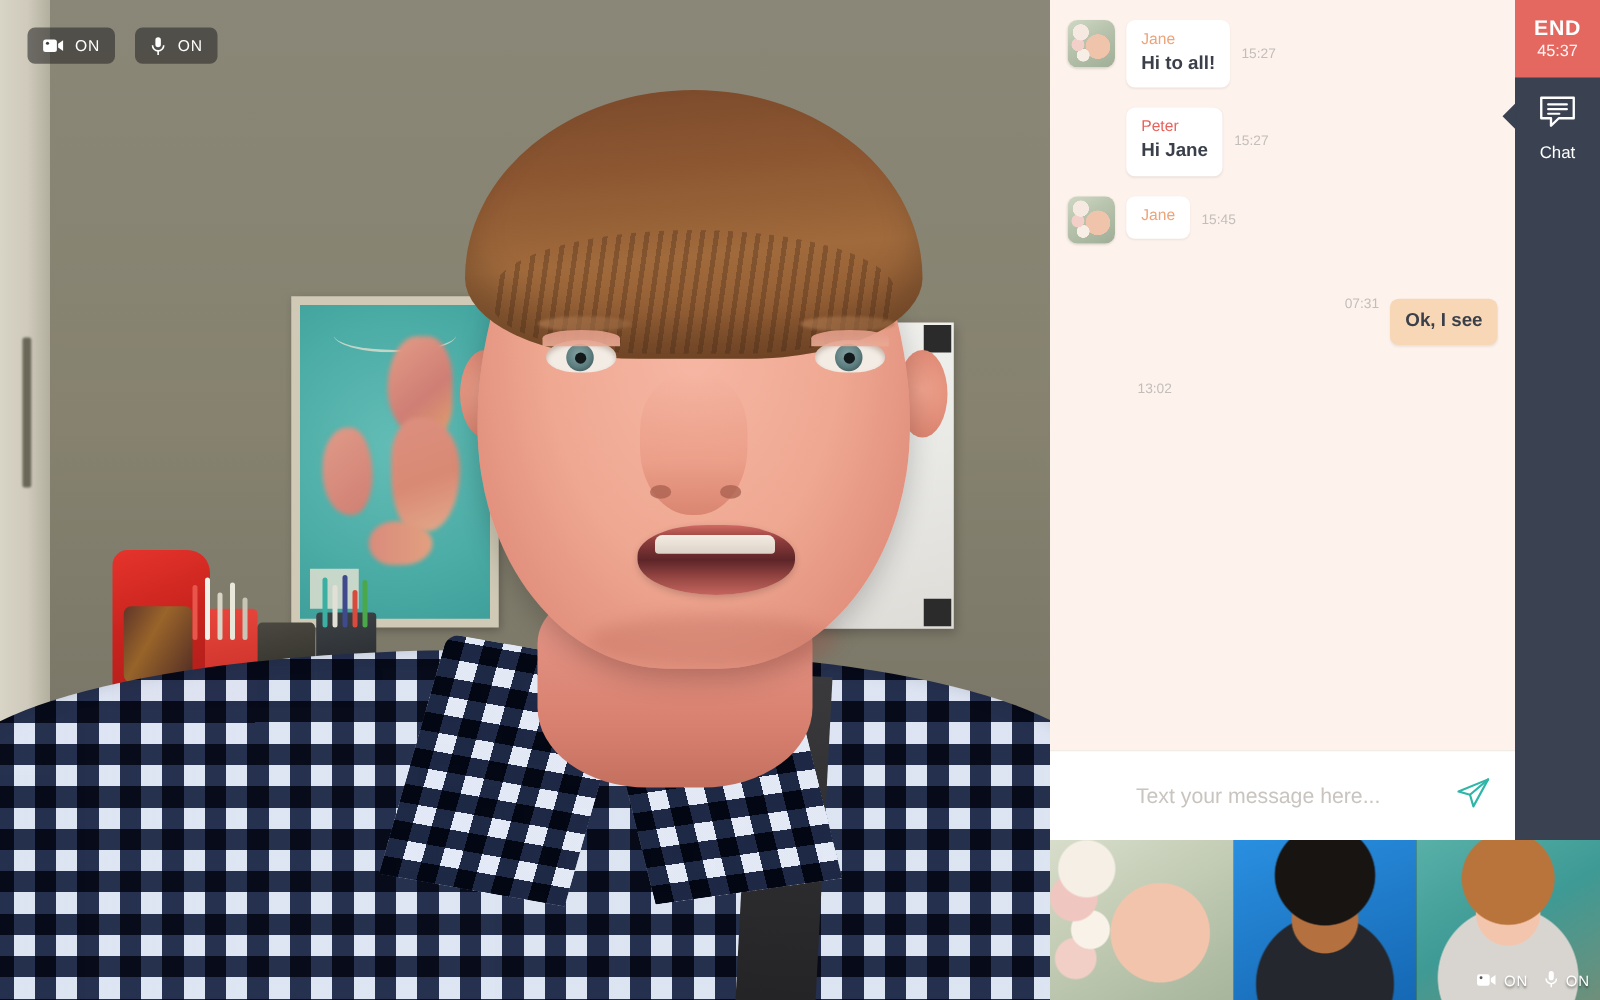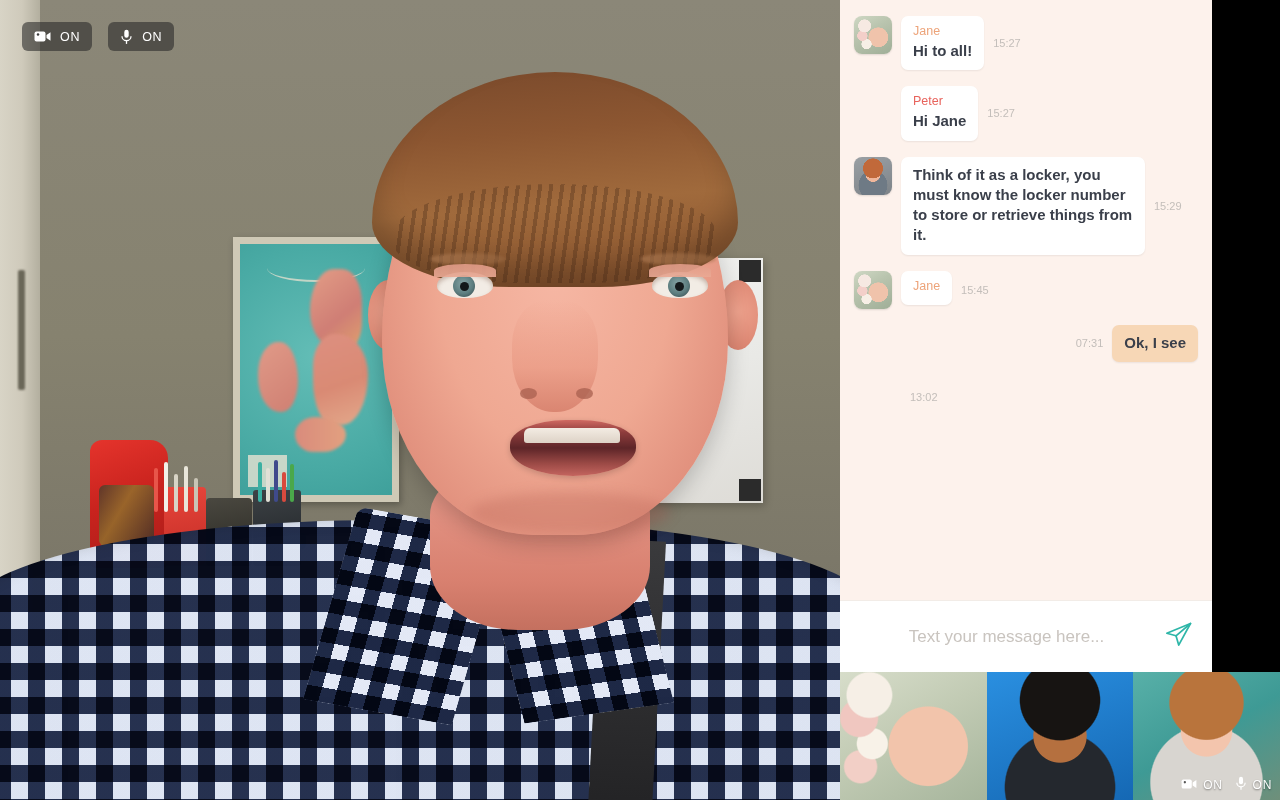--- a/index.html
+++ b/index.html
@@ -316,21 +316,21 @@
   .bubble .who { font-size: 12.5px; margin-bottom: 3px; }
   .bubble .txt {
     font-size: 15px; line-height: 1.35; color: #3a3f4a; font-weight: bold;
   }
   .time {
     font-size: 11px; color: #c3beba; flex: none;
     margin-left: 9px; align-self: center; white-space: nowrap;
   }
   .time.pre { margin-left: 0; margin-right: 9px; }
   .bubble.out-bubble {
-    background: #f7d7b6; max-width: 230px;
+    background: #f7d7b6; max-width: 230px; margin-top: 28px;
   }
   .bubble.out-bubble .txt { color: #3a3f4a; }
 
   
   .composer {
     height: 72px; background: #fff;
     display: flex; align-items: center;
     padding: 0 18px 0 18px;
     border-top: 1px solid #f2ece7;
   }
@@ -530,27 +530,20 @@
         </div>
         <div class="row">
           <div class="avatar spacer"></div>
           <div class="bubble">
             <div class="who" style="color: rgb(232, 99, 92);">Peter</div>
             <div class="txt">Hi Jane</div>
           </div>
           <span class="time">15:27</span>
         </div>
         <div class="row">
-          <div class="avatar av-peter"></div>
-          <div class="bubble">
-            <div class="txt">Think of it as a locker, you must know the locker number to store or retrieve things from it.</div>
-          </div>
-          <span class="time">15:29</span>
-        </div>
-        <div class="row">
           <div class="avatar av-jane"></div>
           <div class="bubble">
             <div class="who" style="color: rgb(237, 164, 122);">Jane</div>
           </div>
           <span class="time">15:45</span>
         </div>
         <div class="row out">
           <span class="time pre">07:31</span>
           <div class="bubble out-bubble">
             <div class="txt">Ok, I see</div>
@@ -565,20 +558,36 @@
       <input type="text" placeholder="Text your message here..." style="">
       <span class="send-btn">
         <svg width="27" height="25" viewBox="0 0 27 25" fill="none">
           <path d="M25.5 1.5L1.8 11.2l9.2 2.6 2.7 9.3z" stroke="#2eb6a8" stroke-width="1.7" stroke-linejoin="round" fill="none"></path>
           <path d="M11 13.8L25.5 1.5" stroke="#2eb6a8" stroke-width="1.7" stroke-linecap="round"></path>
         </svg>
       </span>
     </div>
   </div>
 
+  <div class="side">
+    <div class="end-btn">
+      <span class="lbl">END</span>
+      <span class="tmr">45:37</span>
+    </div>
+    <div class="chat-tab">
+      <span>
+        <svg width="30" height="27" viewBox="0 0 30 27" fill="none">
+          <path d="M2 2.2h26v16.4h-12l-6.2 6v-6H2z" stroke="#fff" stroke-width="1.9" stroke-linejoin="round" fill="none"></path>
+          <path d="M7.5 7.5h15M7.5 11.3h15M7.5 15h9" stroke="#fff" stroke-width="1.7" stroke-linecap="round"></path>
+        </svg>
+      </span>
+      <span class="lbl">Chat</span>
+      <span class="notch"></span>
+    </div>
+  </div>
 
   <div class="thumbs" id="thumbs">
       <div class="thumb t1"></div>
       <div class="thumb t2"></div>
       <div class="thumb t3">
         <div class="thumb-ctrls">
           <span class="grp">
             <span><svg width="16" height="12" viewBox="0 0 17 13" fill="none">
                 <rect x="0.5" y="1.5" width="11" height="10" rx="2" fill="#fff"></rect>
                 <path d="M12.5 5L16.5 2.2v8.6L12.5 8z" fill="#fff"></path>

